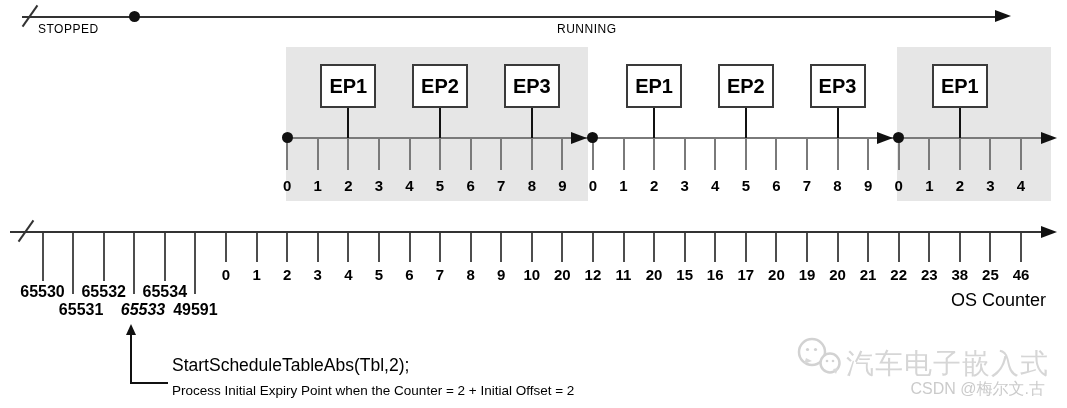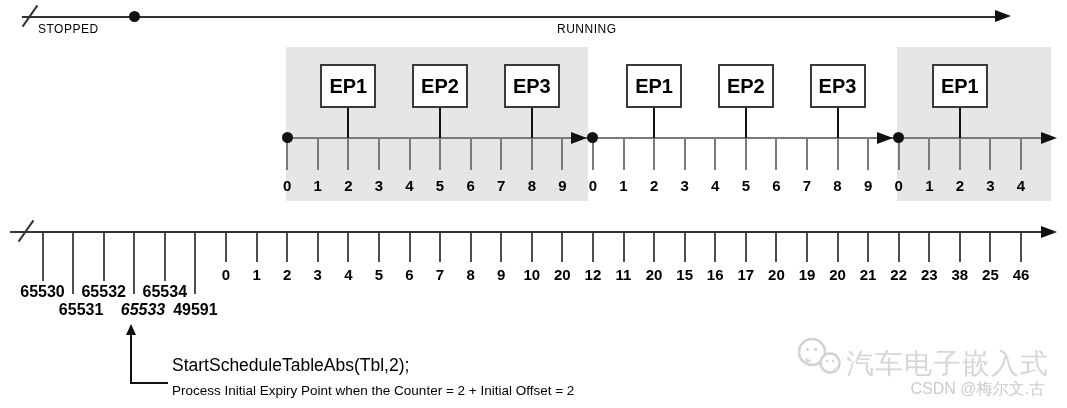--- a/index.html
+++ b/index.html
@@ -186,20 +186,21 @@
       <div class="ctick" style="left: 928.3px; top: 233px; height: 29px;"></div>
       <div class="num" style="left: 911.3px; top: 266px; width: 36px;">23</div>
       <div class="ctick" style="left: 958.8px; top: 233px; height: 29px;"></div>
       <div class="num" style="left: 941.8px; top: 266px; width: 36px;">38</div>
       <div class="ctick" style="left: 989.4px; top: 233px; height: 29px;"></div>
       <div class="num" style="left: 972.4px; top: 266px; width: 36px;">25</div>
       <div class="ctick" style="left: 1020px; top: 233px; height: 29px;"></div>
       <div class="num" style="left: 1003px; top: 266px; width: 36px;">46</div>
     </div>
 
+  <div class="oslabel" style="left:880px;top:290px;width:166px;">OS Counter</div>
 
   <div>
     <div class="arrow-up" style="left:126px;top:324px;"></div>
     <div class="abs" style="left:130px;top:333px;width:2px;height:51px;background:#111;"></div>
     <div class="abs" style="left:130px;top:382px;width:38px;height:2px;background:#111;"></div>
     <div class="ann-call" style="left:172px;top:355px;">StartScheduleTableAbs(Tbl,2);</div>
     <div class="ann-desc" style="left:172px;top:383px;">Process Initial Expiry Point when the Counter = 2 + Initial Offset = 2</div>
   </div>
 
   <div>

